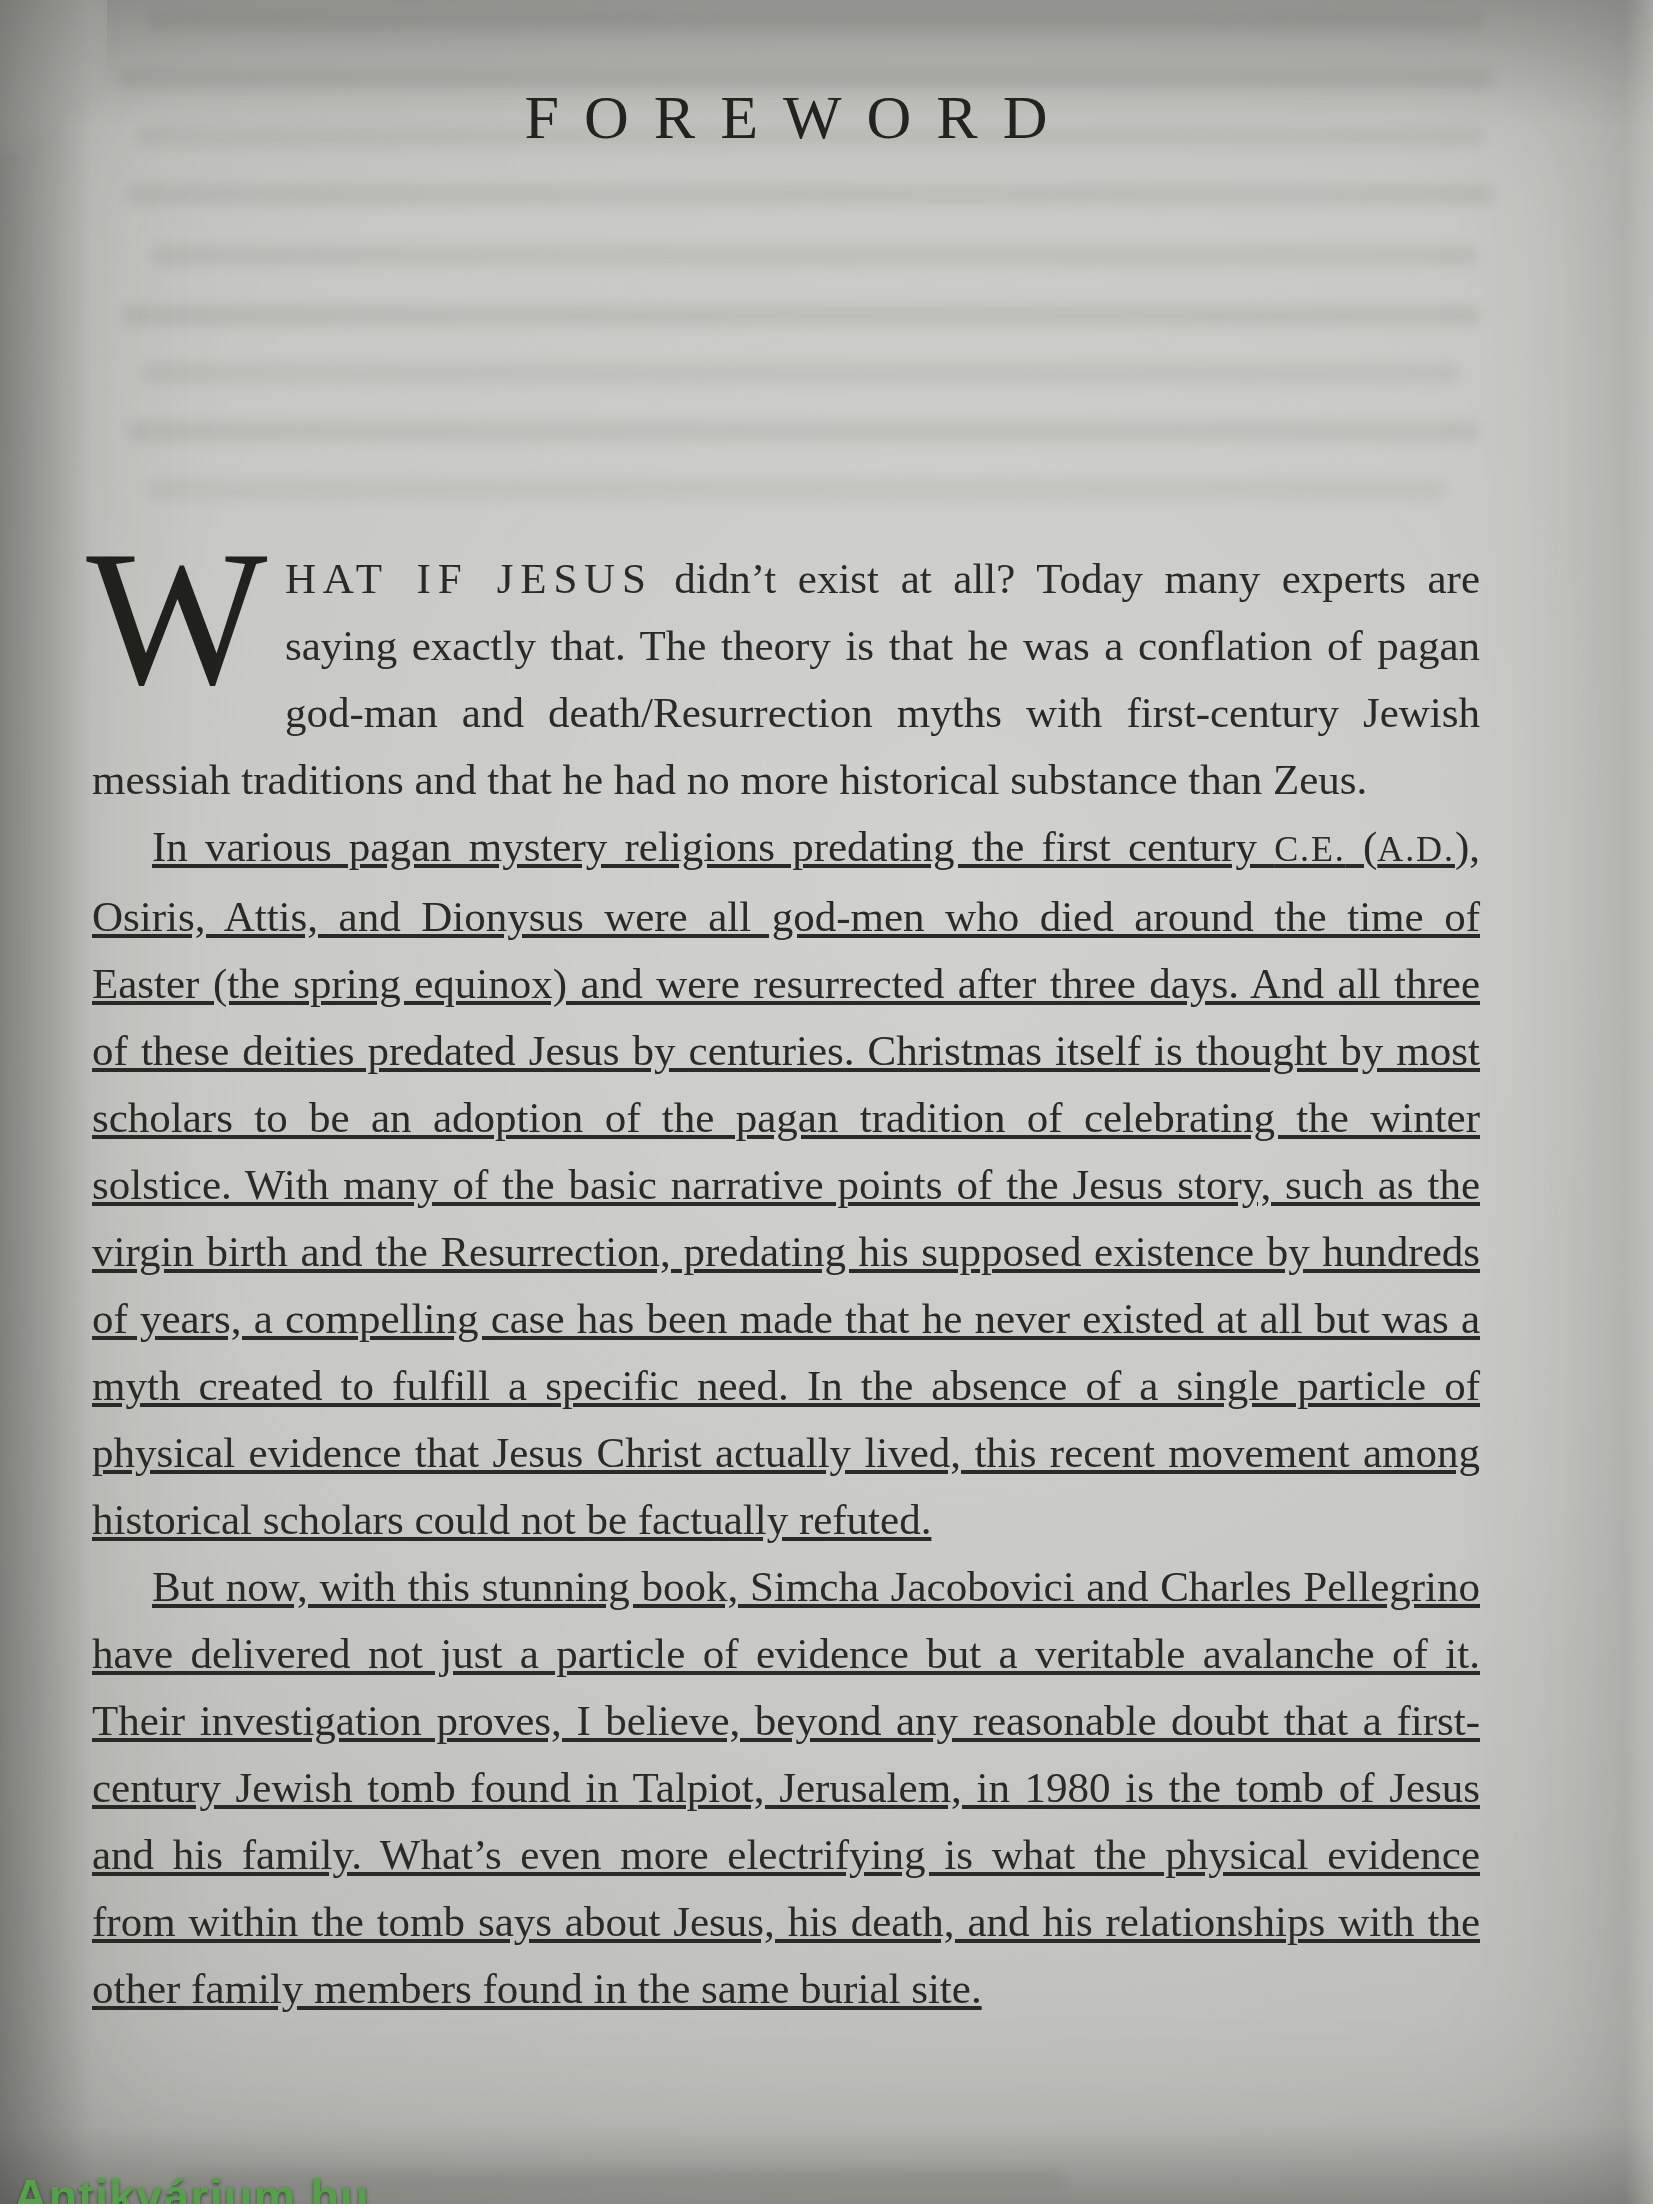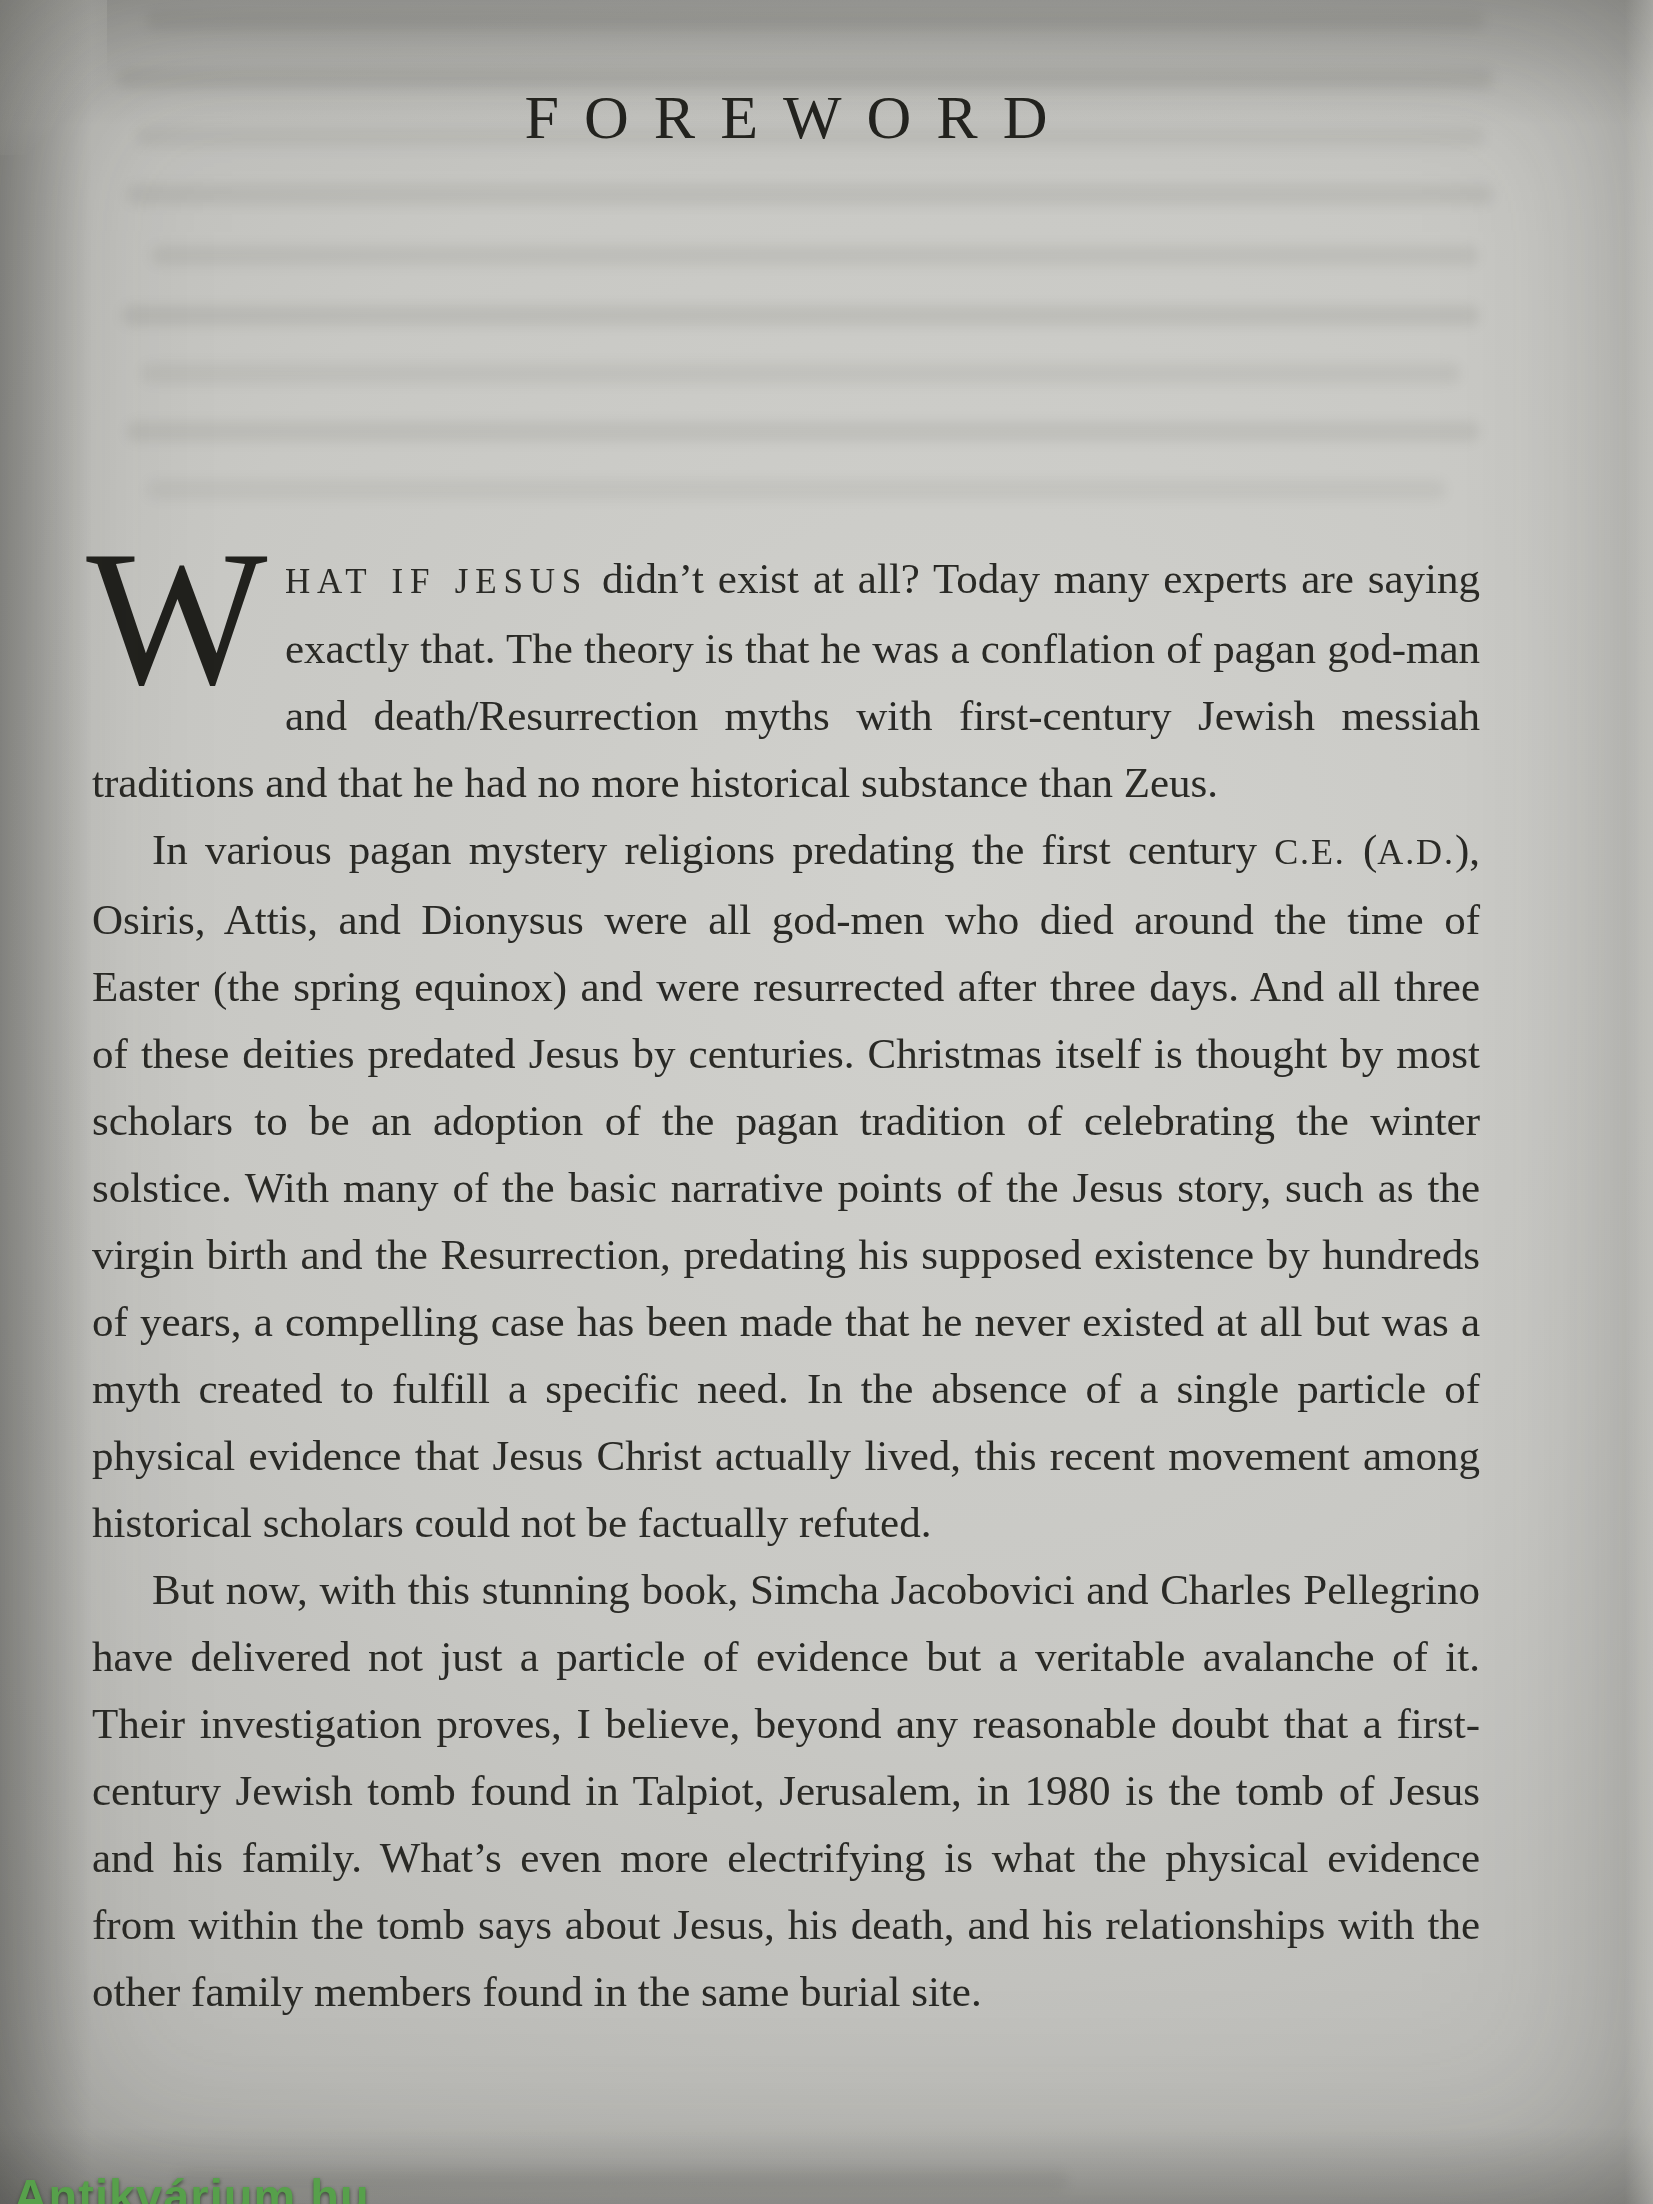--- a/index.html
+++ b/index.html
@@ -100,30 +100,31 @@
     font-size: 43px;
     line-height: 67px;
     text-align: justify;
     color: #2a2a26;
   }
   .bodytext p {
     margin: 0;
   }
   .indent {
     text-indent: 60px;
+    text-decoration: underline;
   }
   .dropcap {
     float: left;
     font-size: 192px;
     line-height: 140px;
     margin: 3.9px 17.5px 0 -5.8px;
     color: #21211d;
   }
   .lead-sc {
-    font-size: 35px;
+    font-size: 43px;
     letter-spacing: 6.8px;
   }
   .sc {
     font-size: 36px;
     letter-spacing: 1.9px;
   }
   .watermark {
     position: absolute;
     left: 13.6px;
     bottom: -17.5px;

